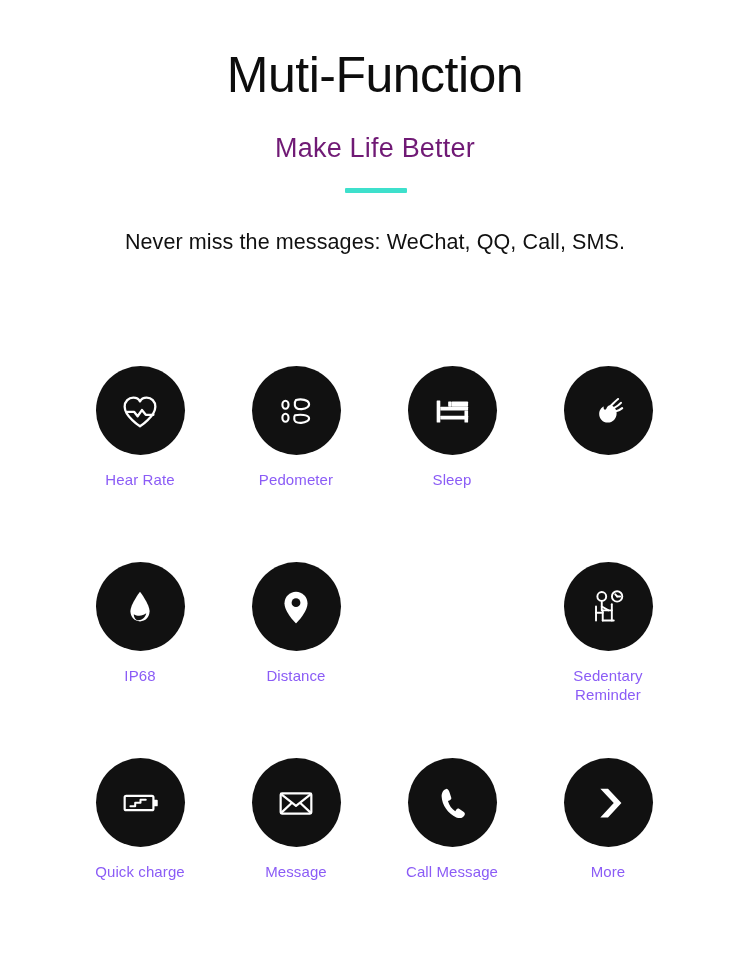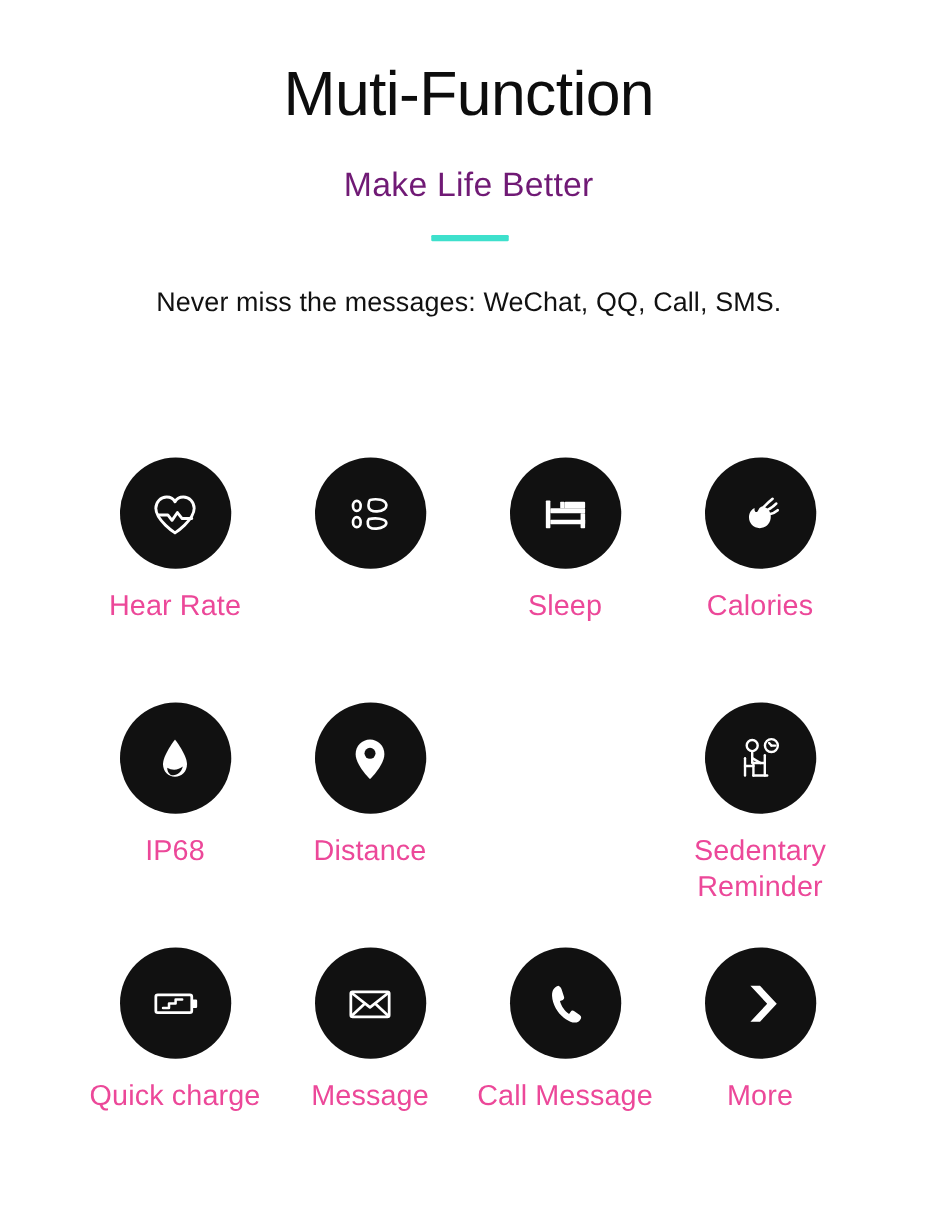--- a/index.html
+++ b/index.html
@@ -103,23 +103,23 @@
     justify-content: center;
   }
   .icon-circle svg {
     display: block;
     width: 46px;
     height: 46px;
   }
 
   .feature-label {
     margin-top: 15px;
-    font-size: 23px;
-    font-weight: 400;
-    color: #ec4899;
+    font-size: 15px;
+    font-weight: 400;
+    color: #8b5cf6;
     line-height: 1.27;
     letter-spacing: 0.1px;
     white-space: pre-line;
   }
 </style>
 </head>
 <body>
 
 <div class="page">
 
@@ -149,20 +149,21 @@
 
       <div class="feature-cell col-1">
         <div class="icon-circle">
           <svg viewBox="0 0 48 48" fill="none" stroke="#ffffff" stroke-width="2.2" stroke-linecap="round" stroke-linejoin="round">
             <ellipse cx="13" cy="17.5" rx="3.2" ry="4.2"></ellipse>
             <ellipse cx="13" cy="31" rx="3.2" ry="4.2"></ellipse>
             <path d="M24 12.5 C30 11 36.5 12.5 37.5 16 C38.4 19.2 35 21.8 30 22 C25.5 22.2 23 20.5 22.8 17.8 C22.6 15.3 23 13.6 24 12.5 Z"></path>
             <path d="M23 28.5 C28.5 27.2 36.5 28 37.5 31 C38.3 33.6 34.5 36.2 29.5 36.4 C24.8 36.6 22.4 35 22.2 32.6 C22.05 30.6 22.2 29.3 23 28.5 Z"></path>
           </svg>
         </div>
+        <div class="feature-label">Pedometer</div>
       </div>
 
       <div class="feature-cell col-2">
         <div class="icon-circle">
           <svg viewBox="0 0 48 48" fill="#ffffff" stroke="none">
             <rect x="8" y="13" width="3.8" height="23" rx="0.6"></rect>
             <rect x="11.8" y="19.5" width="29" height="4" rx="0.6"></rect>
             <rect x="20" y="14" width="3.6" height="5.5" rx="0.6"></rect>
             <rect x="23.6" y="14" width="17.2" height="5.5" rx="0.8"></rect>
             <rect x="11.8" y="29" width="29" height="3.8" rx="0.6"></rect>
@@ -174,21 +175,20 @@
 
       <div class="feature-cell col-3">
         <div class="icon-circle">
           <svg viewBox="0 0 48 48" fill="none">
             <path d="M25.5 18 C29.5 18 33 21.5 33 26.5 C33 31.8 29 36 23.8 36 C18.6 36 14.8 32 14.8 27 C14.8 22.5 17.6 20 19.5 19.2 C19 22 20.5 23 21.5 22.5 C22.8 21.9 22.5 19.2 25.5 18 Z" fill="#ffffff"></path>
             <path d="M27 18.5 C29.5 16 32 13.5 34.5 11.5" stroke="#ffffff" stroke-width="2.2" stroke-linecap="round"></path>
             <path d="M30 21 C32.8 19.5 35.5 17.8 37.5 15.5" stroke="#ffffff" stroke-width="2.2" stroke-linecap="round"></path>
             <path d="M31.5 24.5 C34.2 24 36.8 22.8 38.8 21" stroke="#ffffff" stroke-width="2.2" stroke-linecap="round"></path>
           </svg>
         </div>
-        <div class="feature-label">Calories</div>
       </div>
 
     </div>
 
     <div class="feature-row row-2">
 
       <div class="feature-cell col-0">
         <div class="icon-circle">
           <svg viewBox="0 0 48 48">
             <path d="M24 8 C24 8 34 21 34 28.5 C34 34.5 29.5 39 24 39 C18.5 39 14 34.5 14 28.5 C14 21 24 8 24 8 Z" fill="#ffffff"></path>

